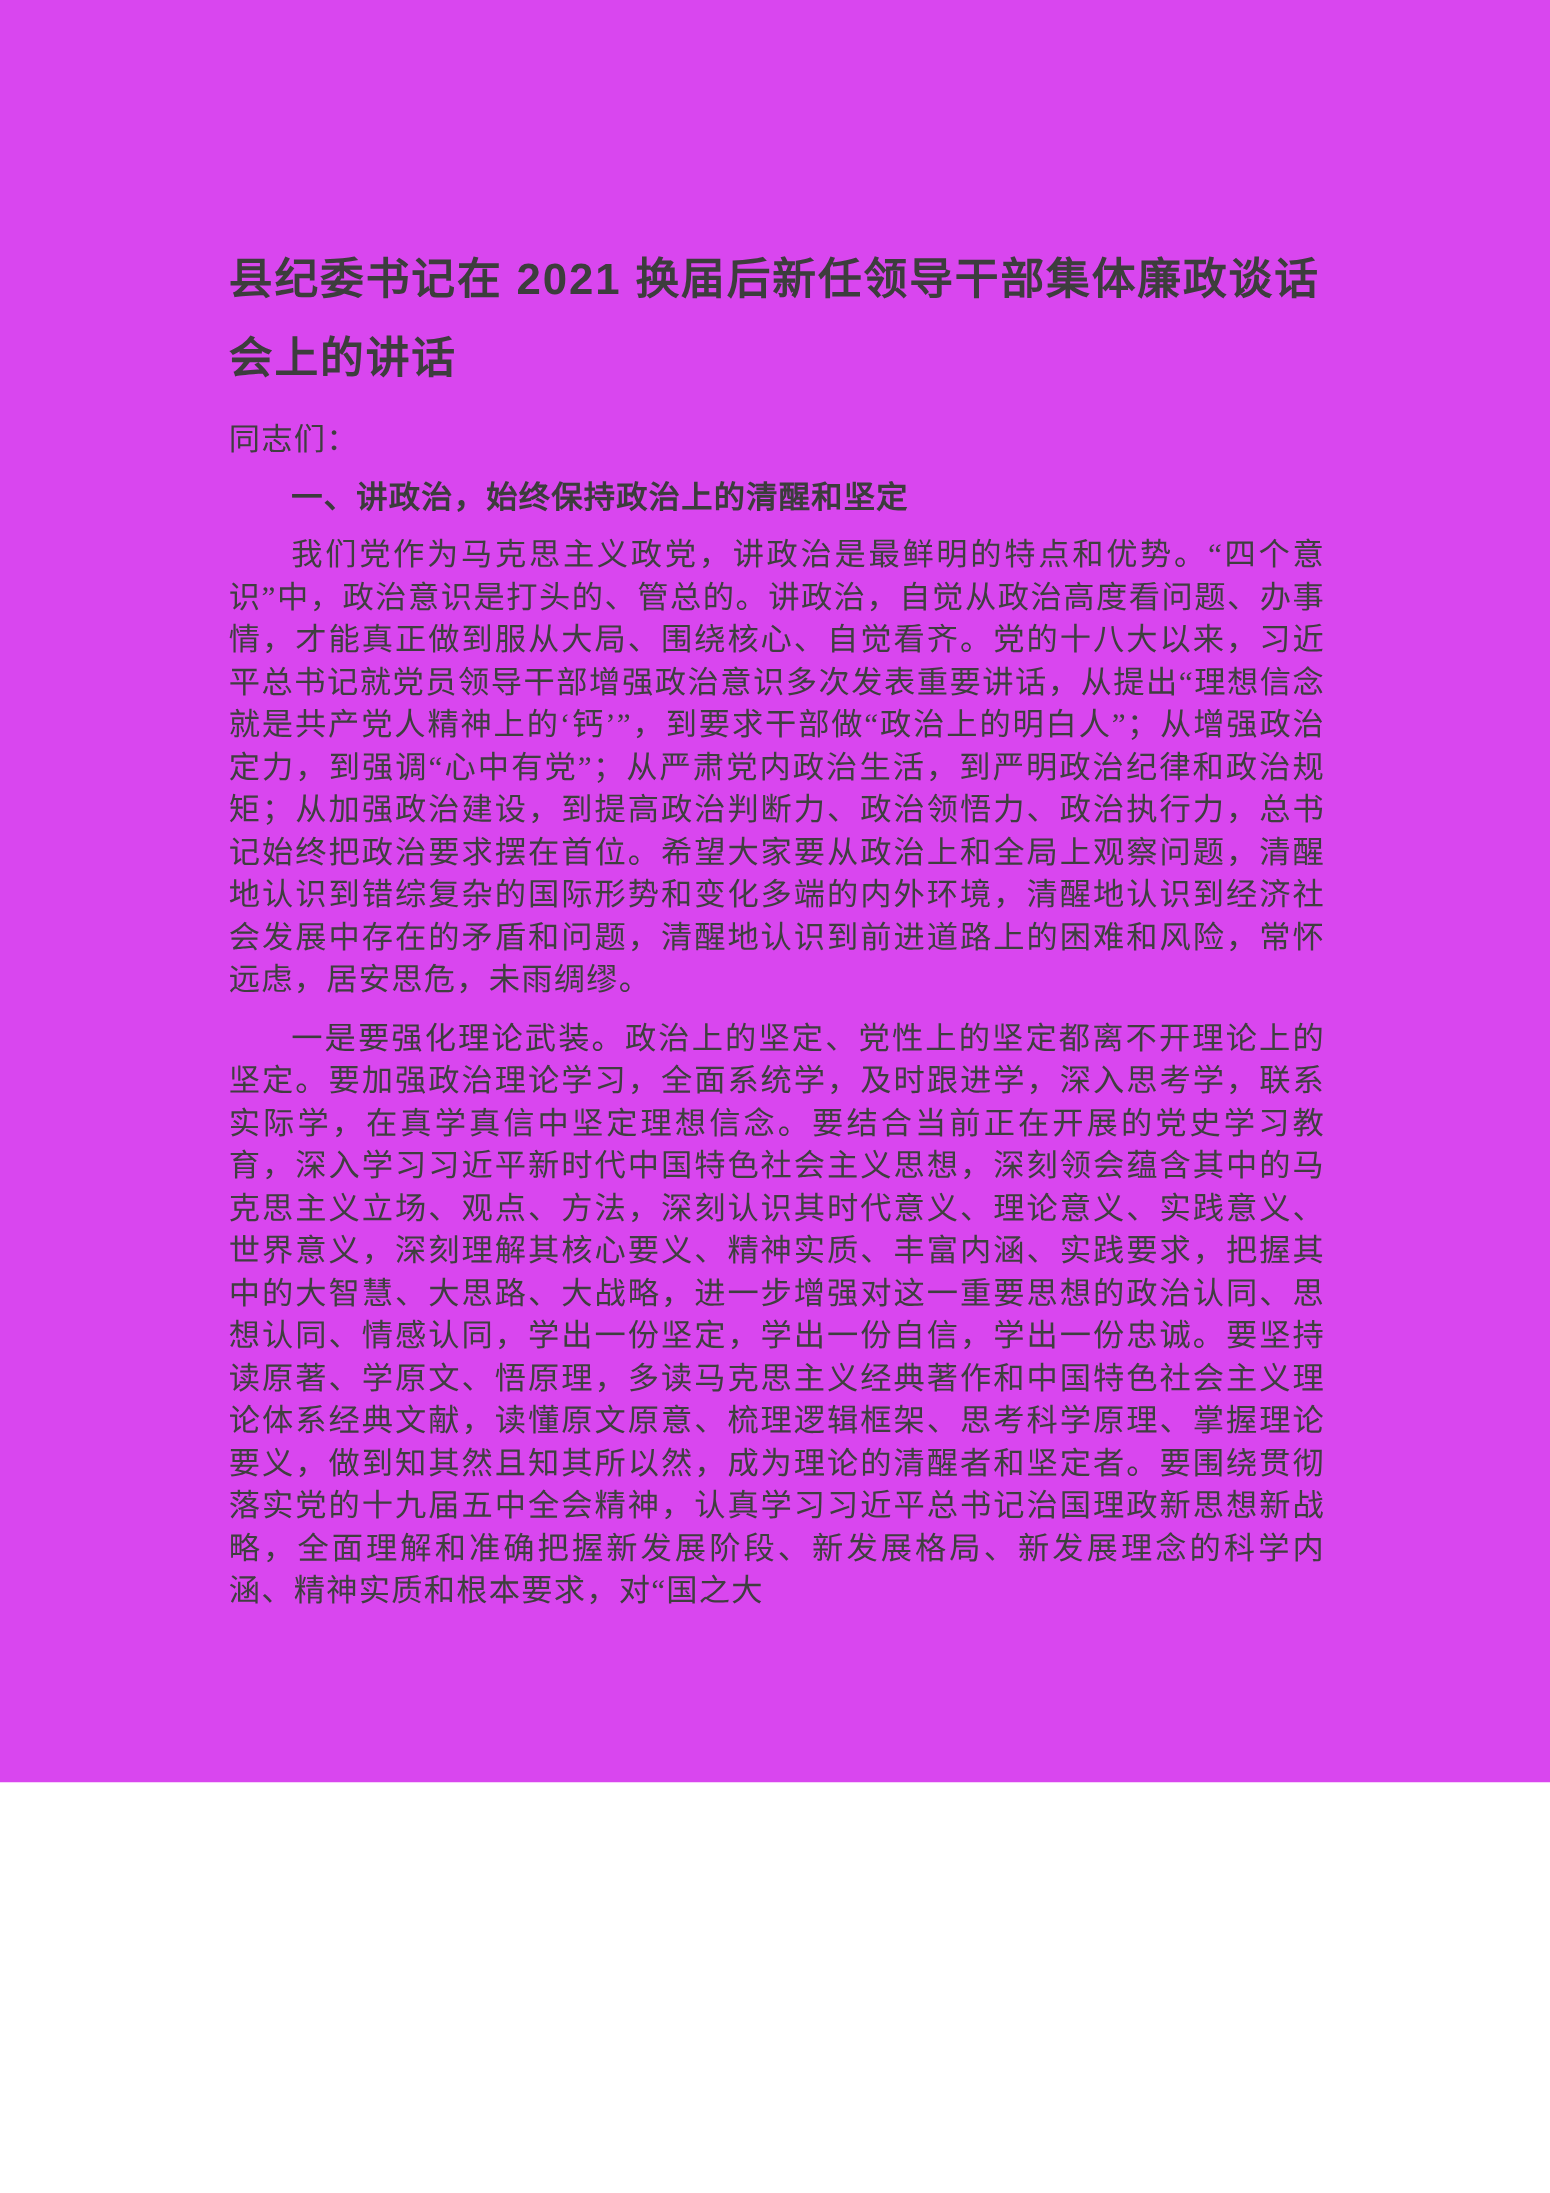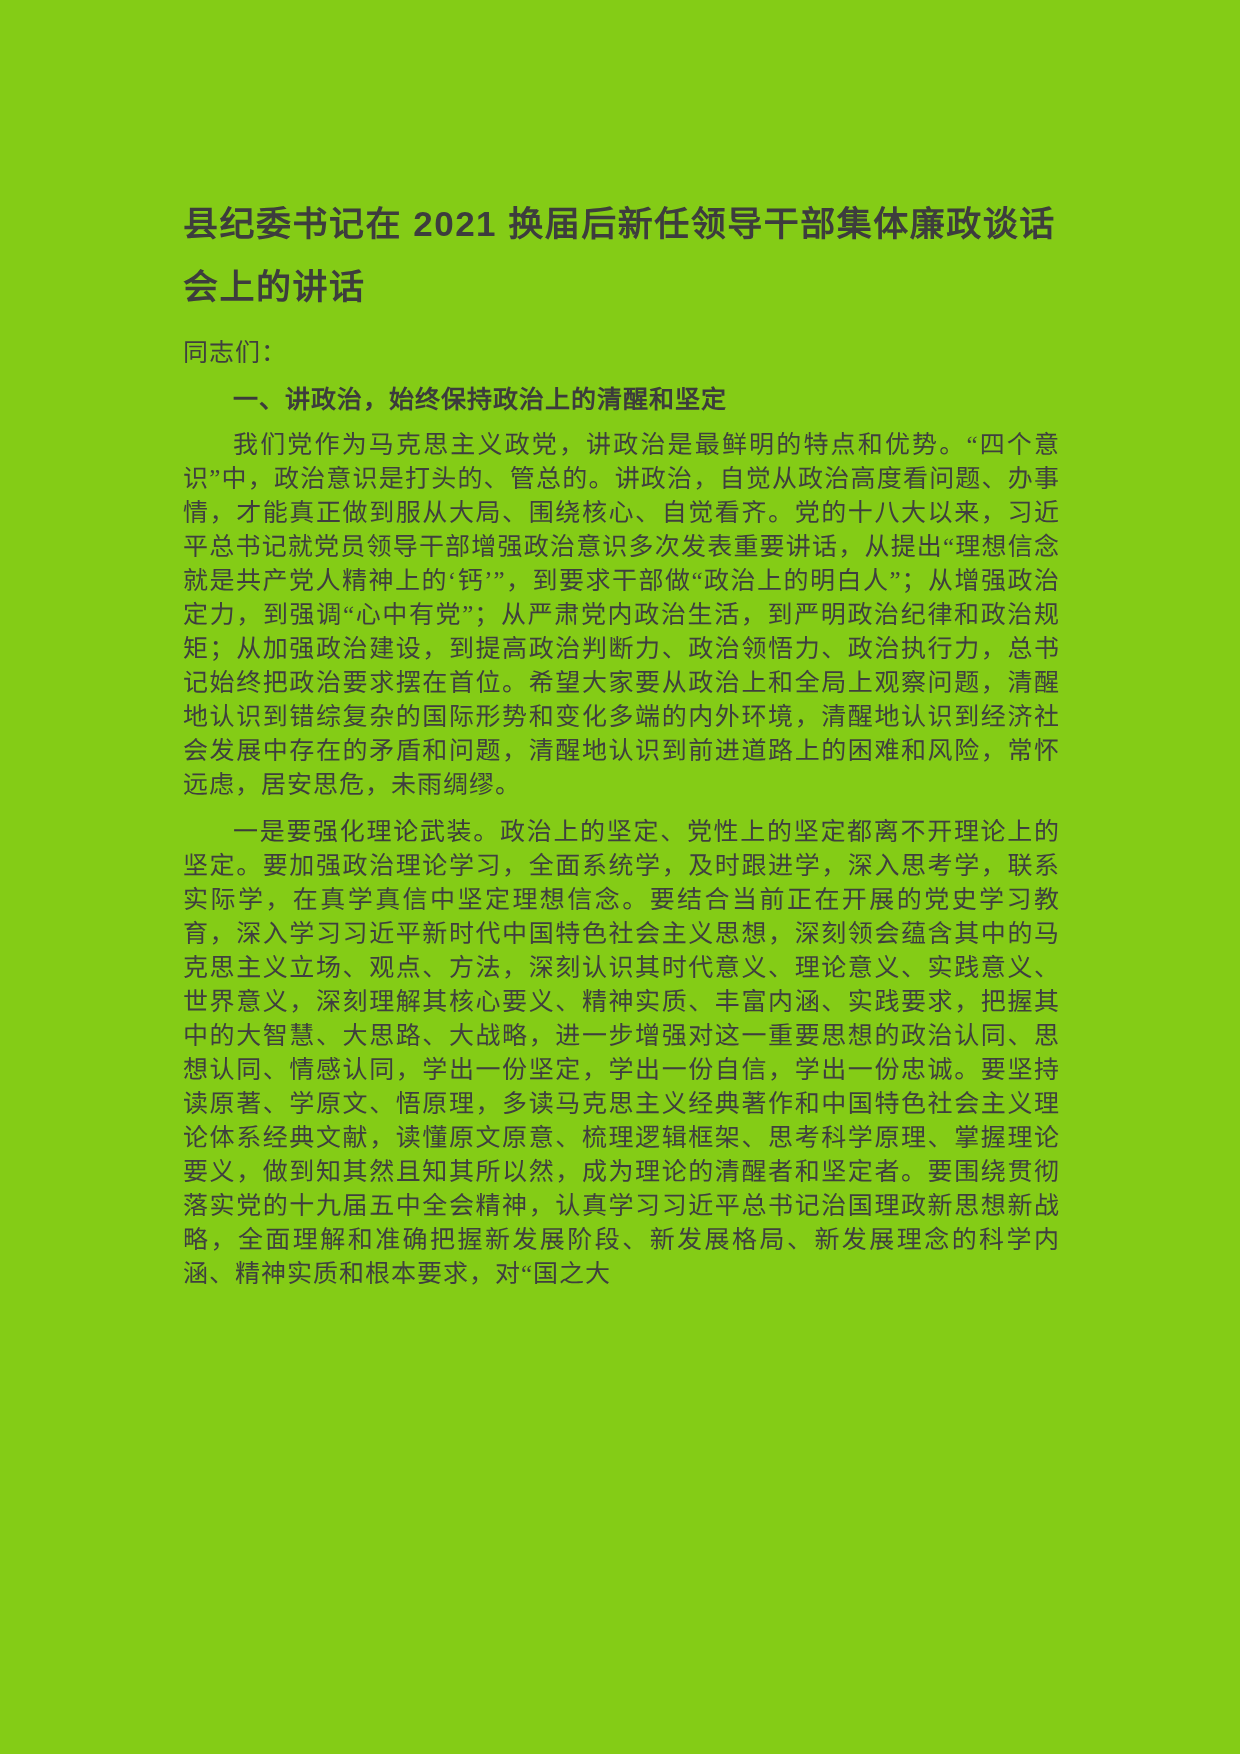--- a/index.html
+++ b/index.html
@@ -3,23 +3,23 @@
 <meta charset="utf-8">
 <style>
   html, body {
     margin: 0;
     padding: 0;
     background: #ffffff;
   }
   .page {
     position: relative;
     width: 1240px;
-    height: 1754px;
+    height: 1426px;
     margin: 0 auto;
-    background: #84cc16;
+    background: #d946ef;
     box-sizing: border-box;
     padding: 192px 180px 4px 183px;
     overflow: hidden;
     font-family: "Liberation Serif", "DejaVu Serif", serif;
     font-size: 25px;
     line-height: 34px;
     letter-spacing: 1px;
     color: #3f3f3f;
     text-align: justify;
   }
@@ -37,21 +37,21 @@
     margin: 0 0 12px 0;
   }
   .indent {
     text-indent: 2em;
   }
   .salutation {
     text-indent: 0;
     margin-top: 12px;
   }
   .section-heading {
-    font-family: Liberation Sans, sans-serif;
+    font-family: Liberation Serif, serif;
     font-weight: 700;
     font-size: 25px;
     line-height: 34px;
     color: #3c3c3c;
     text-indent: 2em;
     margin: 0 0 12px 0;
     text-align: left;
   }
   .lead {
     font-family: "Liberation Sans", "DejaVu Sans", sans-serif;

